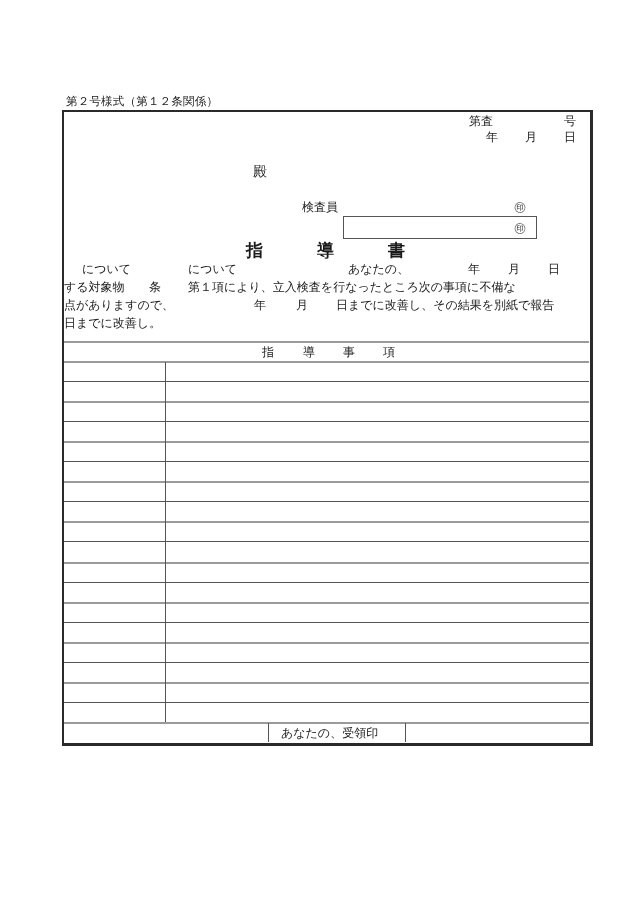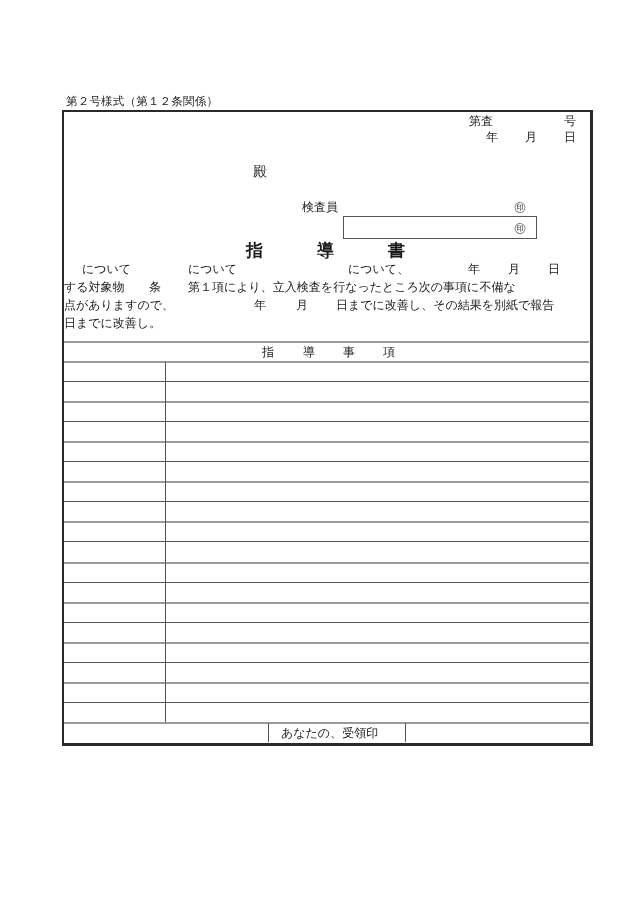--- a/index.html
+++ b/index.html
@@ -52,21 +52,21 @@
   <span class="abs seal" style="left:170px; top:3px;">㊞</span>
 </div>
 
 <div class="abs big" style="left:246px; top:239px;">指</div>
 <div class="abs big" style="left:317px; top:239px;">導</div>
 <div class="abs big" style="left:388px; top:239px;">書</div>
 
 <div>
   <div class="abs t" style="left:82px; top:262px;">について</div>
   <div class="abs t" style="left:188px; top:262px;">について</div>
-  <div class="abs t" style="left:348px; top:262px;">について、</div>
+  <div class="abs t" style="left:348px; top:262px;">あなたの、</div>
   <div class="abs t" style="left:468px; top:262px;">年</div>
   <div class="abs t" style="left:508px; top:262px;">月</div>
   <div class="abs t" style="left:548px; top:262px;">日</div>
 
   <div class="abs t" style="left:64px; top:280px;">する対象物</div>
   <div class="abs t" style="left:149px; top:280px;">条</div>
   <div class="abs t" style="left:188px; top:280px;">第１項により、立入検査を行なったところ次の事項に不備な</div>
 
   <div class="abs t" style="left:64px; top:298px;">点がありますので、</div>
   <div class="abs t" style="left:254px; top:298px;">年</div>

